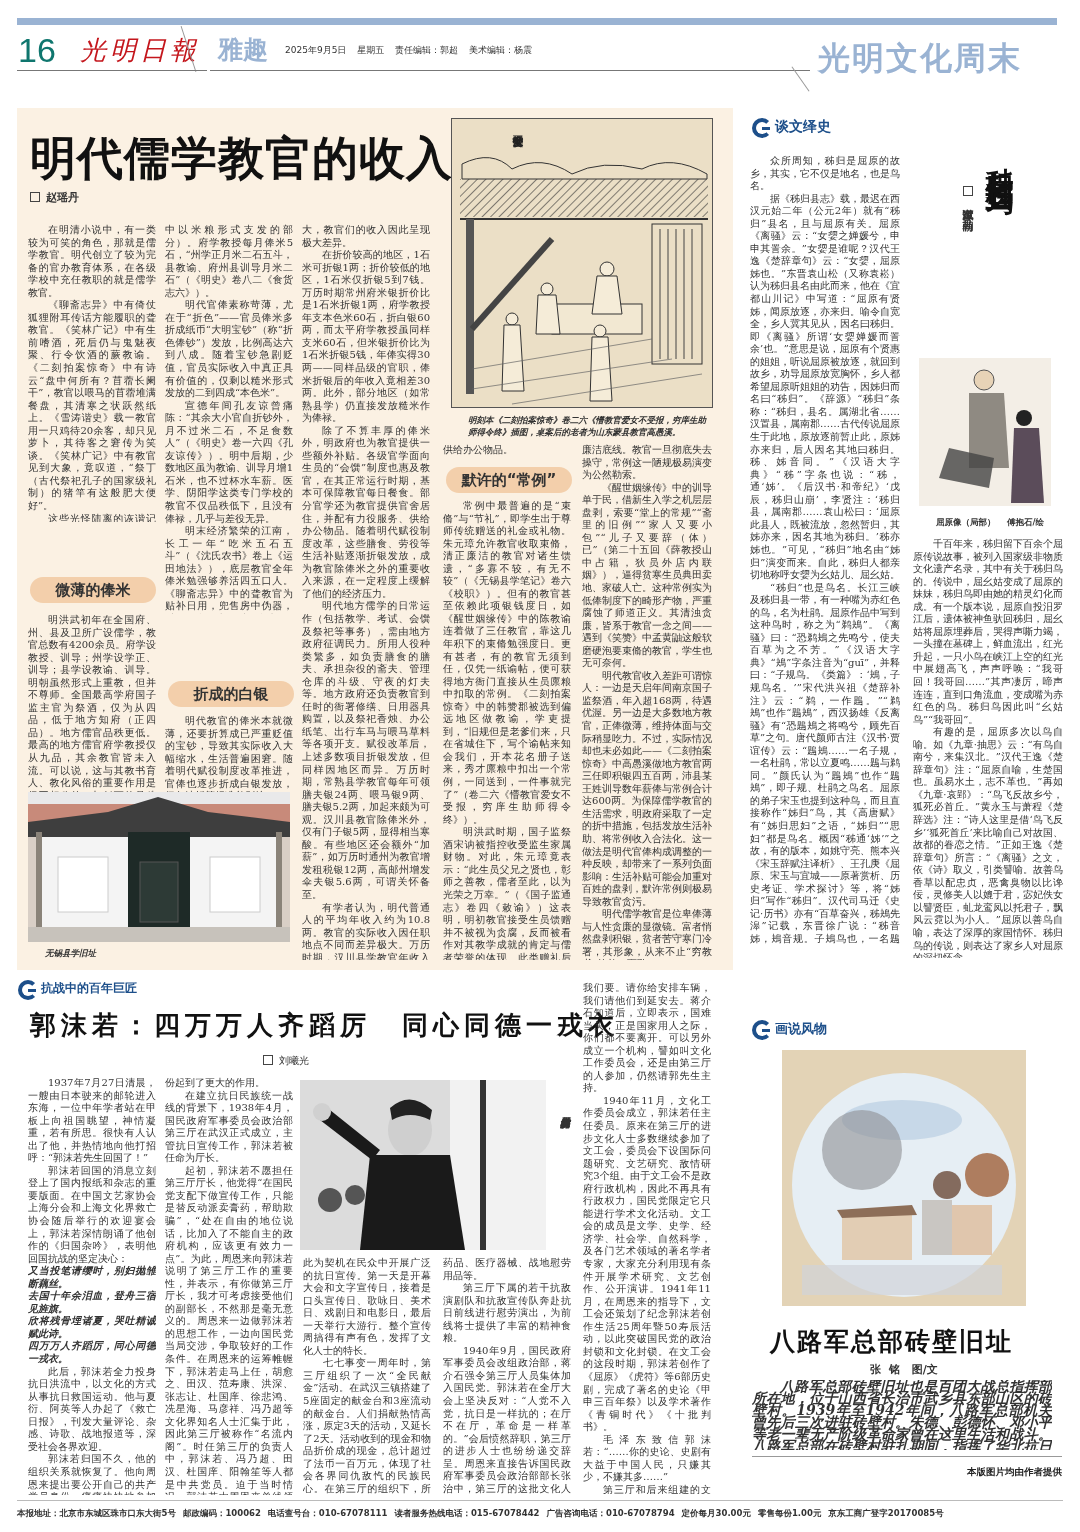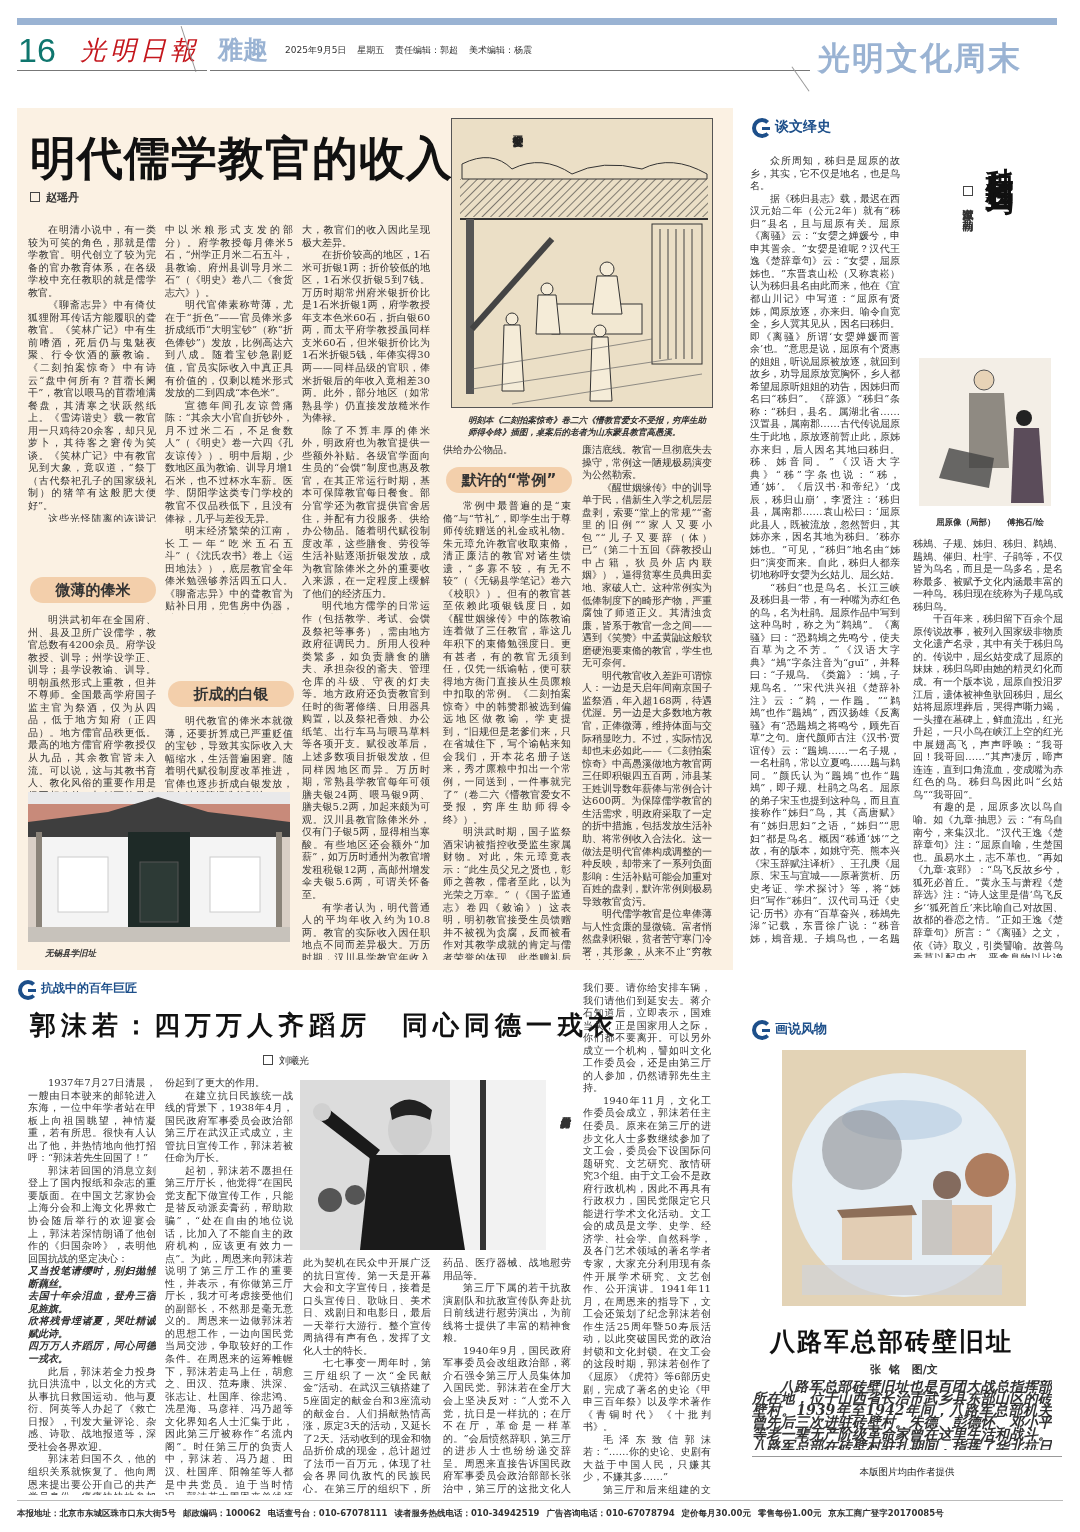--- a/index.html
+++ b/index.html
@@ -183,21 +183,20 @@
     <path d="M30 90 L75 100 L70 130 L20 120Z" fill="#444" opacity="0.8"></path>
     <circle cx="105" cy="60" r="8" fill="#222"></circle>
     <path d="M95 70 L120 70 L125 145 L92 145Z" fill="#5b4c5a"></path>
   </svg>
 </div>
 <div class="abs caption" style="left:936px;top:516px;font-style:normal">
   <span>屈原像（局部）</span>　
   <span>傅抱石/绘</span>
 </div>
 <div class="abs col" style="left:913px;top:538px;width:150px;height:420px">
-  <p class="noind">秭鴂、子规、姊归、秭归、鹈鴂、鶗鴂、催归、杜宇、子鹃等，不仅皆为鸟名，而且是一鸟多名，是名称最多、被赋予文化内涵最丰富的一种鸟。秭归现在统称为子规鸟或秭归鸟。</p>
   <p>千百年来，秭归留下百余个屈原传说故事，被列入国家级非物质文化遗产名录，其中有关于秭归鸟的。传说中，屈幺姑变成了屈原的妹妹，秭归鸟即由她的精灵幻化而成。有一个版本说，屈原自投汨罗江后，遗体被神鱼驮回秭归，屈幺姑将屈原埋葬后，哭得声嘶力竭，一头撞在墓碑上，鲜血流出，红光升起，一只小鸟在峡江上空的红光中展翅高飞，声声呼唤：“我哥回！我哥回……”其声凄厉，啼声连连，直到口角流血，变成嘴为赤红色的鸟。秭归鸟因此叫“幺姑鸟”“我哥回”。</p>
   <p>有趣的是，屈原多次以鸟自喻。如《九章·抽思》云：“有鸟自南兮，来集汉北。”汉代王逸《楚辞章句》注：“屈原自喻，生楚国也。虽易水土，志不革也。”再如《九章·哀郢》：“鸟飞反故乡兮，狐死必首丘。”黄永玉与萧程《楚辞选》注：“诗人这里是借‘鸟飞反乡’‘狐死首丘’来比喻自己对故国、故都的眷恋之情。”正如王逸《楚辞章句》所言：“《离骚》之文，依《诗》取义，引类譬喻。故善鸟香草以配忠贞，恶禽臭物以比谗佞，灵修美人以媲于君，宓妃佚女以譬贤臣，虬龙鸾凤以托君子，飘风云霓以为小人。”屈原以善鸟自喻，表达了深厚的家国情怀。秭归鸟的传说，则表达了家乡人对屈原的深切怀念。</p>
 
 </div>
 
 <div class="abs gtag" style="left:18px;top:980px;font-size:12px">
   <span class="gmark"></span>
   <span>抗战中的百年巨匠</span>
 </div>
 <div class="abs" style="left:30px;top:1008px;font-family:'DejaVu Serif',serif;font-size:26px;font-weight:bold;letter-spacing:5px;color:#111;white-space:pre">郭沫若：四万万人齐蹈厉　同心同德一戎衣</div>
@@ -274,25 +273,25 @@
 </div>
 <div class="abs" style="left:770px;top:1325px;width:280px;text-align:left;font-family:'DejaVu Serif',serif;font-size:25px;font-weight:bold;letter-spacing:2px;color:#111">八路军总部砖壁旧址</div>
 <div class="abs" style="left:870px;top:1362px;font-size:11px;font-weight:bold;color:#333">
   <span style="letter-spacing:8px">张铭</span>
   <span>图/文</span>
 </div>
 <div class="abs col" style="left:752px;top:1380px;width:300px;height:70px;font-size:14px;line-height:12px;font-weight:bold;font-style:italic">
   <p>八路军总部砖壁旧址也是百团大战总指挥部所在地，位于山西省长治市武乡县东部山区的砖壁村。1939年至1942年间，八路军总部机关曾先后三次进驻砖壁村。朱德、彭德怀、邓小平等老一辈无产阶级革命家曾在这里生活和战斗。八路军总部在砖壁村驻扎期间，指挥了华北抗日根据地许多重大的战役，特别是在此部署和指挥了震惊中外的百团大战。</p>
 </div>
 <div class="abs" style="left:752px;top:1456px;width:310px;height:1px;background:#999"></div>
-<div class="abs" style="left:752px;top:1466px;width:310px;text-align:center;font-family:'DejaVu Sans',sans-serif;font-size:9.5px;font-weight:normal;color:#222">本版图片均由作者提供</div>
+<div class="abs" style="left:752px;top:1466px;width:310px;text-align:right;font-family:'DejaVu Sans',sans-serif;font-size:9.5px;font-weight:bold;color:#222">本版图片均由作者提供</div>
 
 <div class="abs footer-rule"></div>
 <div class="abs footer">
   <span>本报地址：北京市东城区珠市口东大街5号</span>
   <span>邮政编码：100062</span>
   <span>电话查号台：010-67078111</span>
-  <span>读者服务热线电话：010-34942519</span>
+  <span>读者服务热线电话：015-67078442</span>
   <span>广告咨询电话：010-67078794</span>
   <span>定价每月30.00元</span>
   <span>零售每份1.00元</span>
   <span>京东工商广登字20170085号</span>
 </div>
 
 </body></html>

